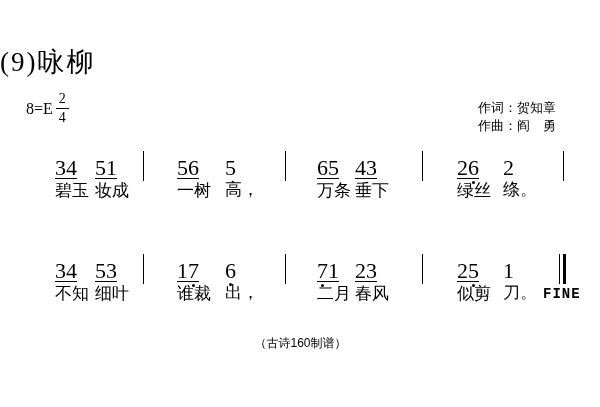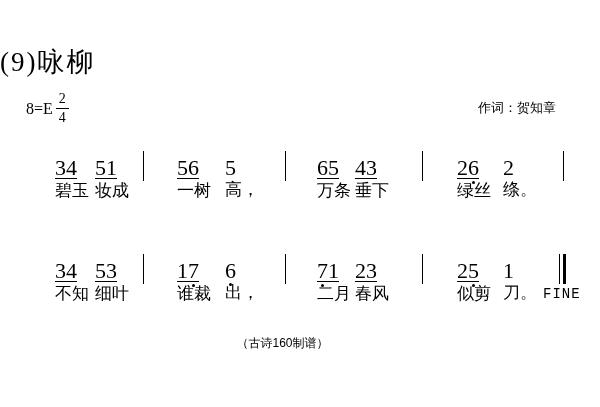--- a/index.html
+++ b/index.html
@@ -35,41 +35,44 @@
   .dot-row{display:flex;height:6px;}
   .dot-cell{width:11px;display:flex;justify-content:center;align-items:center;}
   .low-dot{width:3px;height:3px;border-radius:50%;background:#000;}
   .lyric{
     font-size:17px;line-height:12px;white-space:nowrap;
     font-family:"Liberation Sans","DejaVu Sans",sans-serif;letter-spacing:0px;
   }
   .fine-label{
     position:absolute;font-size:14px;letter-spacing:1px;
     font-family:"Liberation Mono","DejaVu Sans Mono",monospace;
+    font-weight:bold;
   }
   .footer-note{
     position:absolute;top:335px;left:0;width:565px;text-align:center;font-size:12px;
     font-family:"Liberation Sans","DejaVu Sans",sans-serif;
+    padding-left:18px;
   }
 </style>
 </head>
 <body>
 
 <div class="page-title">(9)咏柳</div>
 
 <div class="key-sig">
   <span>8=E</span>
   <span class="frac">
     <span class="num">2</span>
     <span class="den">4</span>
   </span>
 </div>
 
 <div class="credits">
   <div>作词：贺知章</div>
+  <div>作曲：阎　勇</div>
 </div>
 
 <div id="score">
     <div class="score-line" style="top: 151px;">
       <div class="beat" style="left: 55px;">
         <div class="digits underlined">
           <span class="digit">3</span>
           <span class="digit">4</span>
         </div>
         <div class="dot-row">

